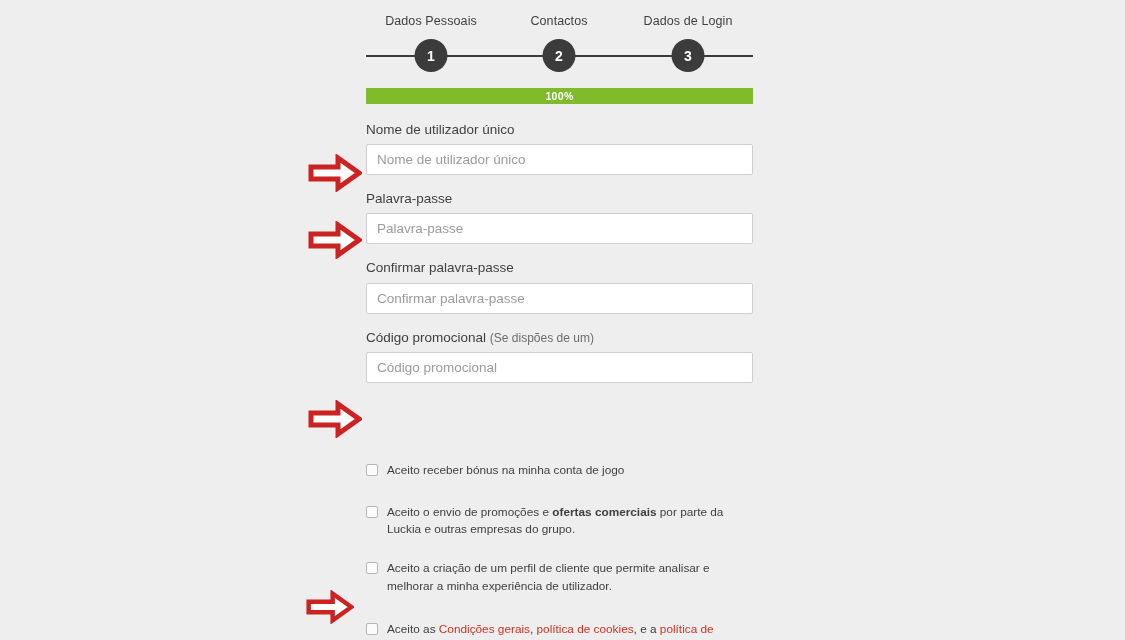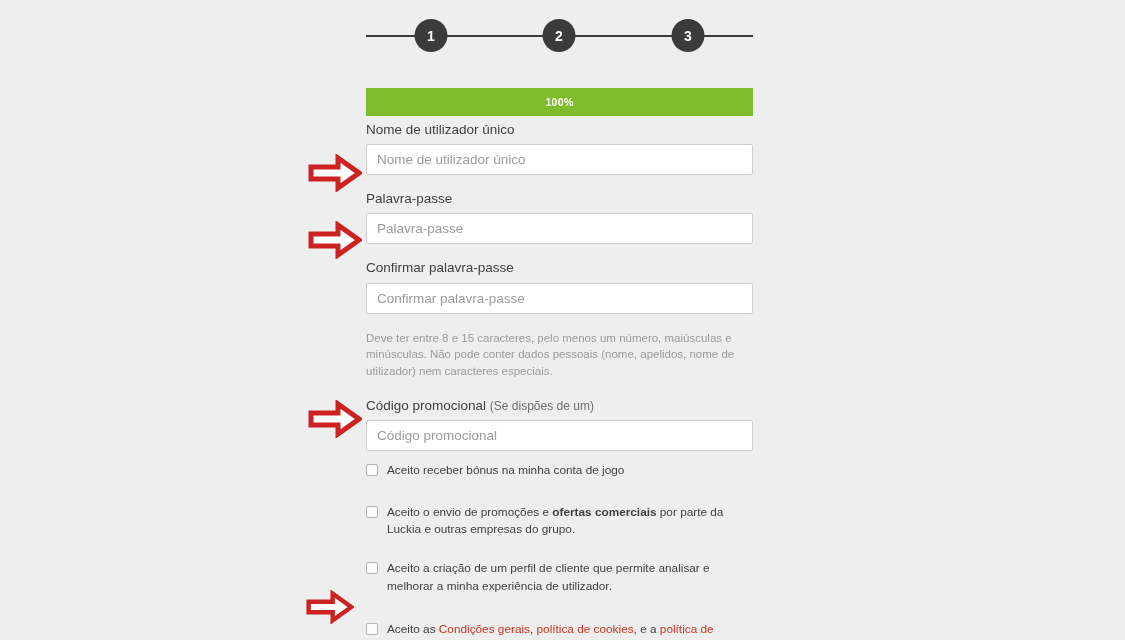--- a/index.html
+++ b/index.html
@@ -64,21 +64,21 @@
     transform: translateX(-50%);
     box-sizing: border-box;
   }
 
   
   #progress-bar {
     position: absolute;
     left: 366px;
     top: 88px;
     width: 387px;
-    height: 28px;
+    height: 16px;
     background: #dcdcdc;
   }
   #progress-fill {
     height: 100%;
     background: #7fbb2b;
     display: flex;
     align-items: center;
     justify-content: center;
   }
   #progress-text {
@@ -178,20 +178,25 @@
     width: 54px;
     height: 38px;
   }
   .arrow-marker.small { width: 48px; height: 34px; }
   .arrow-marker svg { display: block; width: 100%; height: 100%; }
 </style>
 </head>
 <body>
 
 <div id="stepper-area">
+  <div class="step-labels">
+    <div class="step-label" style="left:65px;">Dados Pessoais</div>
+    <div class="step-label" style="left:193px;">Contactos</div>
+    <div class="step-label" style="left:322px;">Dados de Login</div>
+  </div>
   <div class="step-track">
     <div class="step-line"></div>
     <div class="step-circle" style="left:65px;">1</div>
     <div class="step-circle" style="left:193px;">2</div>
     <div class="step-circle" style="left:322px;">3</div>
   </div>
 </div>
 
 <div id="progress-bar">
   <div id="progress-fill" style="width: 100%; background: rgb(127, 187, 43);">
@@ -209,21 +214,20 @@
   <div class="field-block">
     <div class="field-label">Palavra-passe</div>
     <input class="text-input" type="text" placeholder="Palavra-passe" style="">
   </div>
 
   <div class="field-block tight">
     <div class="field-label">Confirmar palavra-passe</div>
     <input class="text-input" type="text" placeholder="Confirmar palavra-passe" style="">
   </div>
 
-  <div id="password-hint">Deve ter entre 8 e 15 caracteres, pelo menos um número, maiúsculas e minúsculas. Não pode conter dados pessoais (nome, apelidos, nome de utilizador) nem caracteres especiais.</div>
 
   <div class="field-block">
     <div class="field-label"><span>Código promocional</span> <span class="muted">(Se dispões de um)</span></div>
     <input class="text-input" type="text" placeholder="Código promocional" style="">
   </div>
 
 </div>
 
 <div id="consent-area">
 

